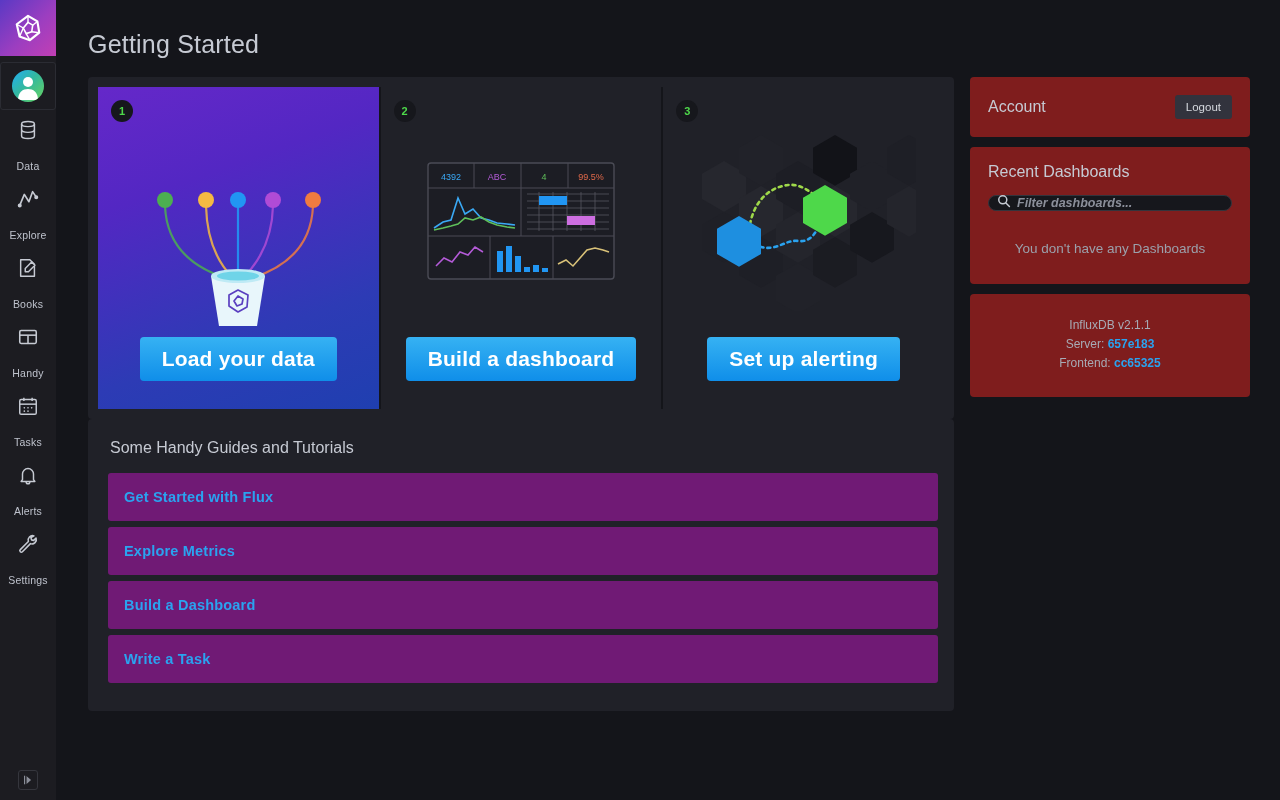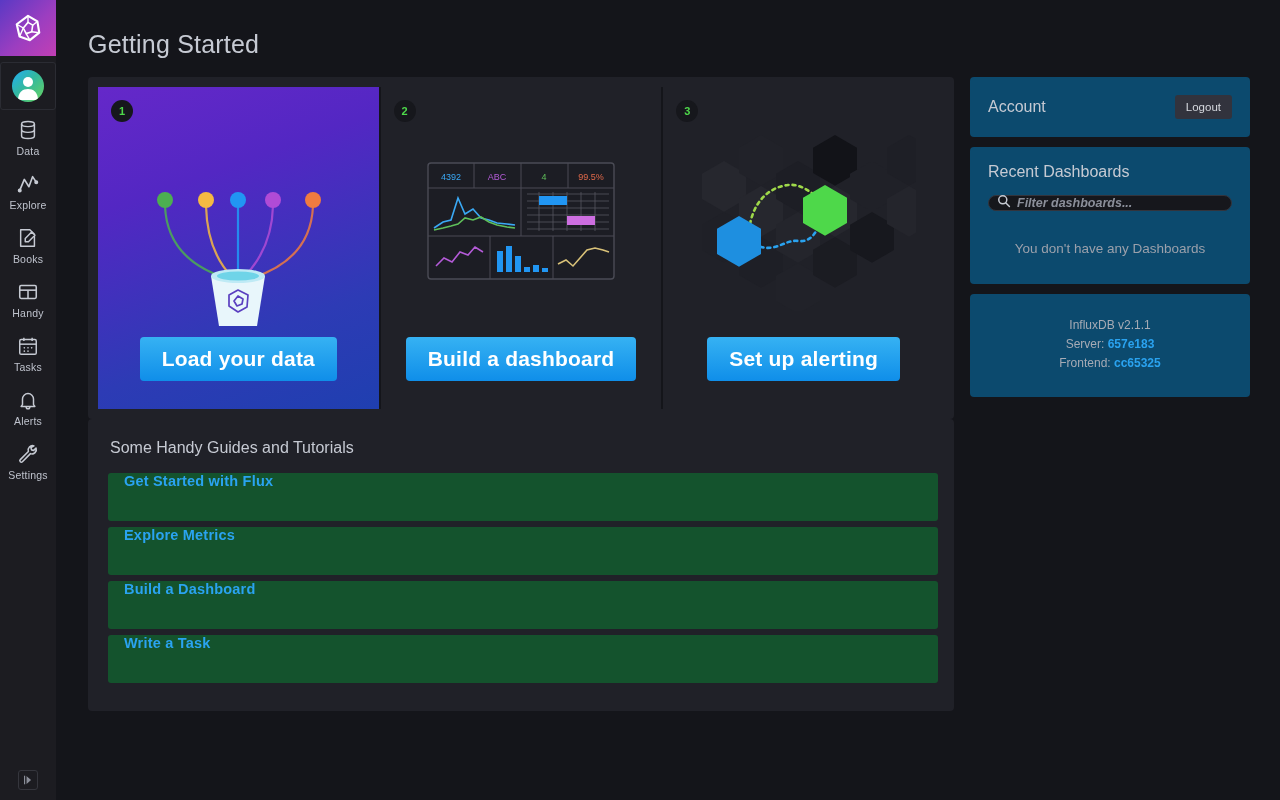--- a/index.html
+++ b/index.html
@@ -36,20 +36,21 @@
   }
   .nav-item {
     width: 56px; padding: 9px 0 7px 0;
     display: flex; flex-direction: column; align-items: center;
     gap: 4px; cursor: pointer;
   }
   .nav-item .ico { width: 22px; height: 22px; display: block; }
   .nav-label {
     font-size: 10.5px; color: #bec2cc; letter-spacing: .2px;
     font-family: "Liberation Sans", sans-serif;
+    margin-top: 15px;
   }
   .nav-spacer { flex: 1 1 auto; }
   .collapse-btn {
     width: 20px; height: 20px; margin-bottom: 10px;
     border: 1px solid #35363d; border-radius: 3px;
     display: flex; align-items: center; justify-content: center;
     cursor: pointer;
   }
 
   
@@ -99,31 +100,31 @@
     color: #ffffff; font-size: 21px; font-weight: bold;
     padding: 0 22px; height: 44px; min-width: 156px;
     font-family: "Liberation Sans", sans-serif;
     letter-spacing: .2px;
   }
 
   
   #guides { padding: 16px 16px 22px 20px; }
   .guides-title { font-size: 16px; color: #c6cad3; margin: 4px 0 16px 2px; }
   .guide-row {
-    background: #14532d; border-radius: 3px;
-    height: 48px; display: flex; 
+    background: #701a75; border-radius: 3px;
+    height: 48px; display: flex; align-items: center;
     padding: 0 16px; margin-bottom: 6px; cursor: pointer;
   }
   .guide-link {
     color: #2aa3f0; font-size: 14.5px; font-weight: bold;
     letter-spacing: .2px;
   }
 
   
-  .rpanel { background: #0c4a6e; border-radius: 4px; margin-bottom: 10px; }
+  .rpanel { background: #7f1d1d; border-radius: 4px; margin-bottom: 10px; }
   #account-panel {
     height: 60px; display: flex; align-items: center;
     justify-content: space-between; padding: 0 18px;
   }
   .rtitle { font-size: 16px; color: #c6cad3; }
   .logout-btn {
     background: #32333d; border: none; border-radius: 3px;
     color: #d5d8de; font-size: 11.5px; font-weight: normal;
     padding: 6px 11px; cursor: pointer;
     font-family: "Liberation Sans", sans-serif;

